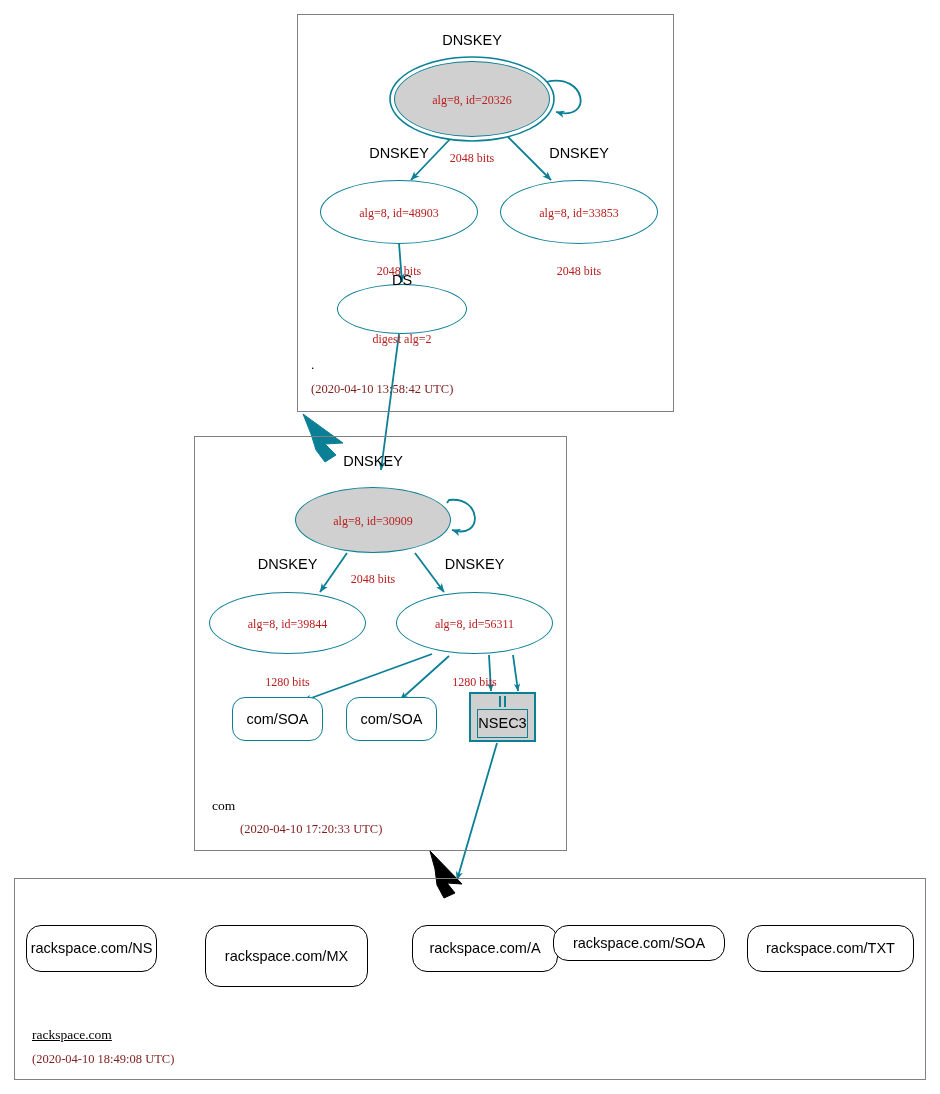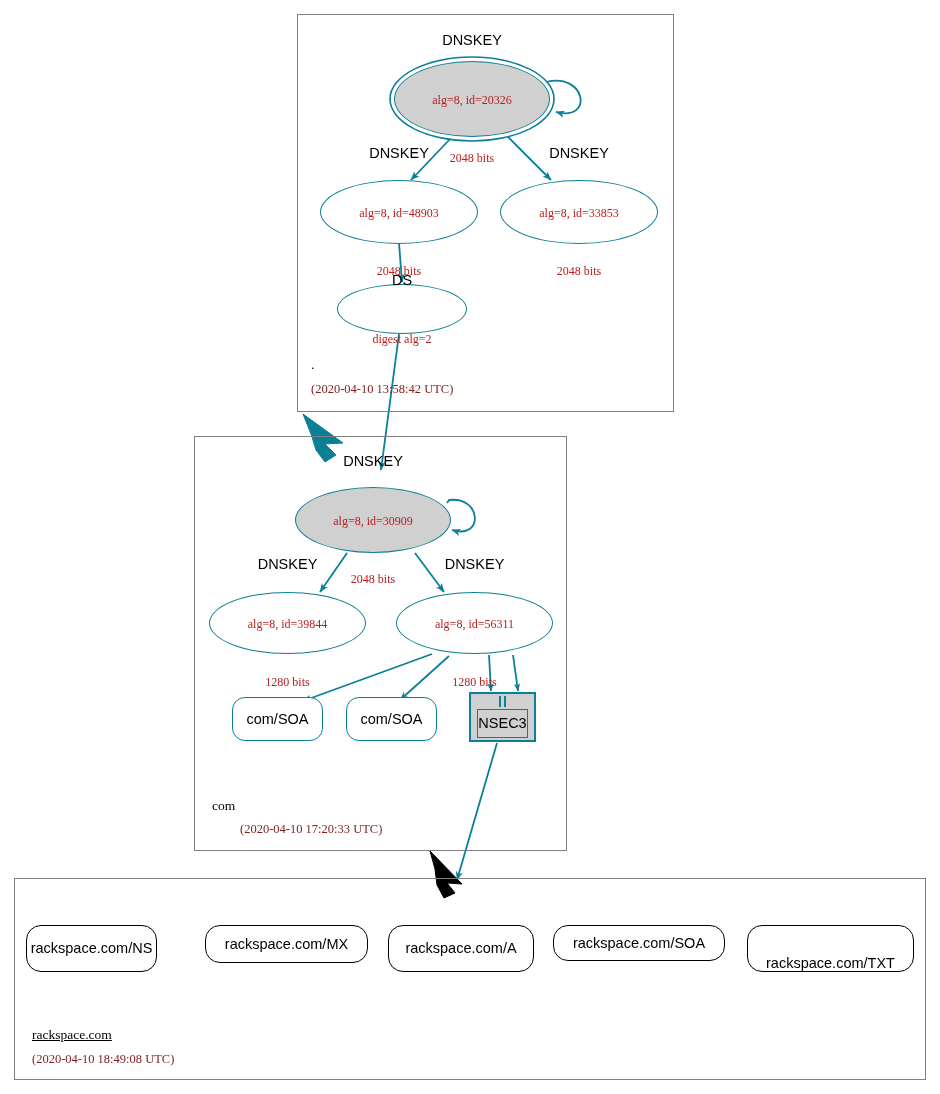--- a/index.html
+++ b/index.html
@@ -231,27 +231,27 @@
 </div>
 
 <div class="zone-box" style="left:14px; top:878px; width:912px; height:202px;"></div>
 <div class="zone-label" style="left:32px; top:1027px;text-decoration:underline;">rackspace.com</div>
 <div class="zone-time" style="left:32px; top:1052px;">(2020-04-10 18:49:08 UTC)</div>
 
 <div class="node rrset insecure" style="left:26px; top:925px; width:131px; height:47px;">
   <span>rackspace.com/NS</span>
 </div>
 
-<div class="node rrset insecure" style="left:205px; top:925px; width:163px; height:38px;">
+<div class="node rrset insecure" style="left:205px; top:925px; width:163px; height:62px;">
   <span>rackspace.com/MX</span>
 </div>
 
-<div class="node rrset insecure" style="left:388px; top:925px; width:146px; height:47px;">
+<div class="node rrset insecure" style="left:412px; top:925px; width:146px; height:47px;">
   <span>rackspace.com/A</span>
 </div>
 
 <div class="node rrset insecure" style="left:553px; top:925px; width:172px; height:36px;">
   <span>rackspace.com/SOA</span>
 </div>
 
-<div class="node rrset insecure" style="left:747px; top:925px; width:167px; height:47px;justify-content:flex-end;">
+<div class="node rrset insecure" style="left:747px; top:925px; width:167px; height:47px;">
   <span>rackspace.com/TXT</span>
 </div>
 
 </body></html>

